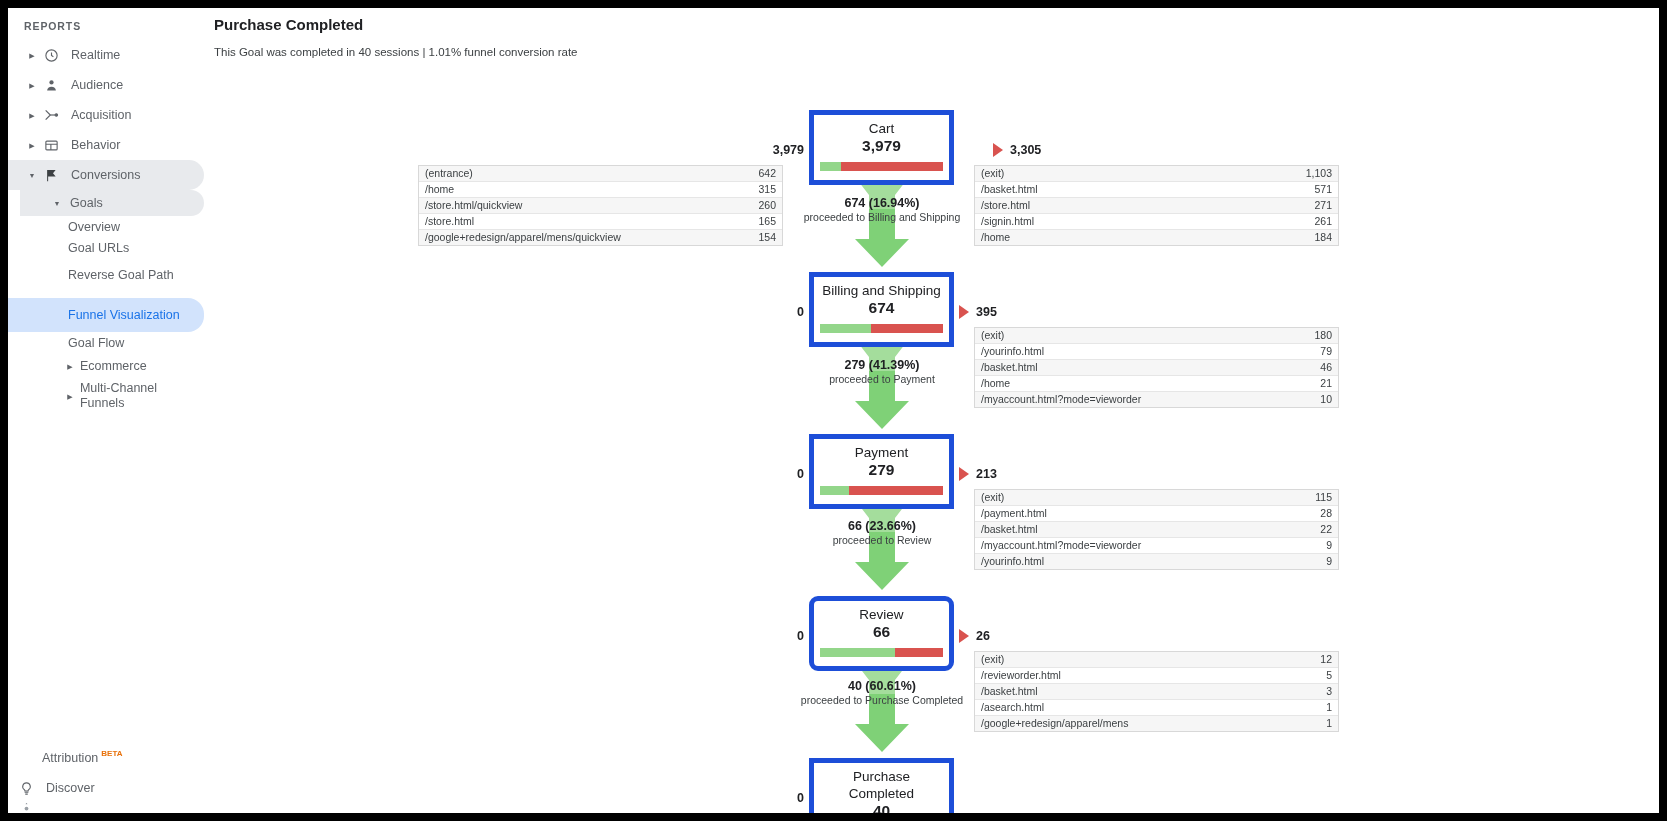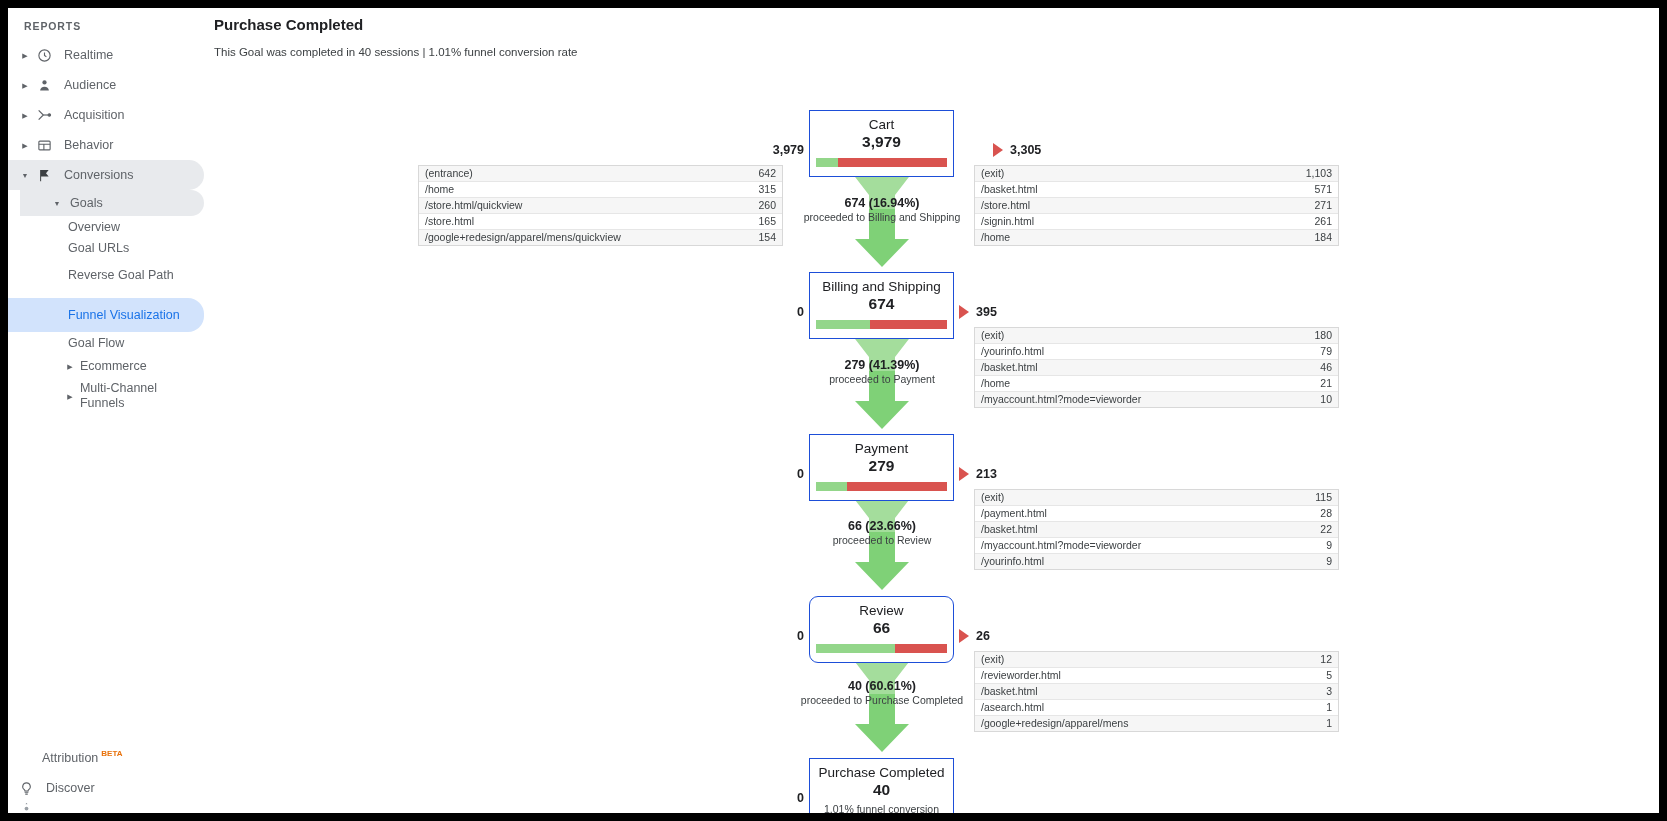--- a/index.html
+++ b/index.html
@@ -28,21 +28,21 @@
     letter-spacing: .9px;
     color: #5f6368;
     font-weight: 700;
     padding: 12px 0 8px 16px;
   }
   .nav-item {
     position: relative;
     display: flex;
     align-items: center;
     height: 30px;
-    padding-left: 10px;
+    padding-left: 17px;
     cursor: pointer;
     border-top-right-radius: 16px;
     border-bottom-right-radius: 16px;
   }
   .nav-item.selected { background: #e8eaed; }
   .nav-item.active-blue { background: #d2e3fc; }
   .nav-item .caret {
     width: 14px; text-align: center;
     font-size: 7px; color: #5f6368; line-height: 1;
   }
@@ -115,21 +115,21 @@
   
   .funnel {
     position: relative;
     width: 100%; height: 740px;
     margin-top: 6px;
   }
 
   .stage-box {
     position: absolute;
     width: 145px;
-    border: 1px solid #1d4ed8;
+    border: 5px solid #1d4ed8;
     background: #fff;
     text-align: center;
     padding: 5px 6px 9px 6px;
   }
   .stage-name {
     font-size: 13.5px;
     color: #202124;
     line-height: 17px;
   }
   .stage-count {

